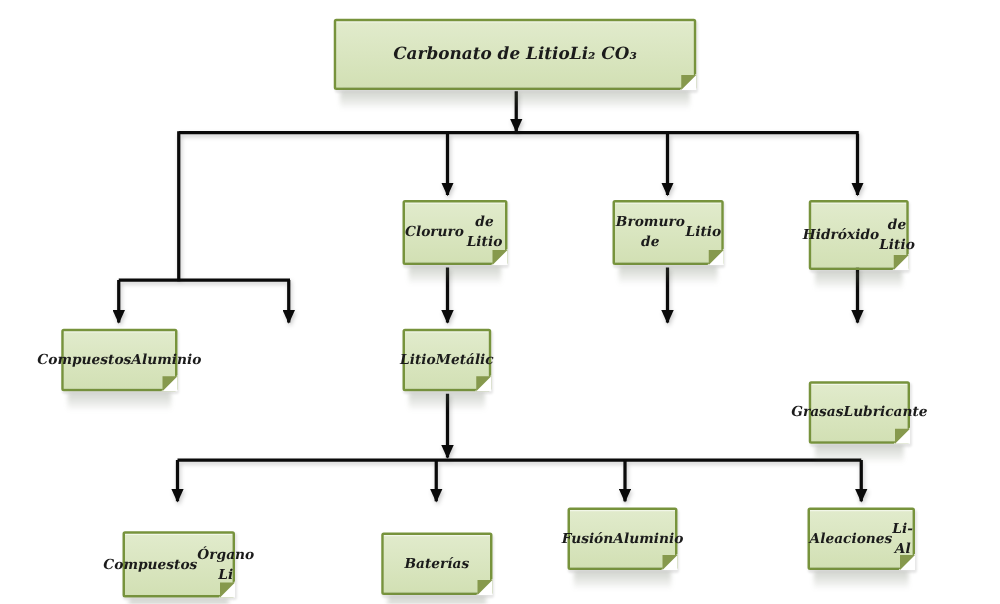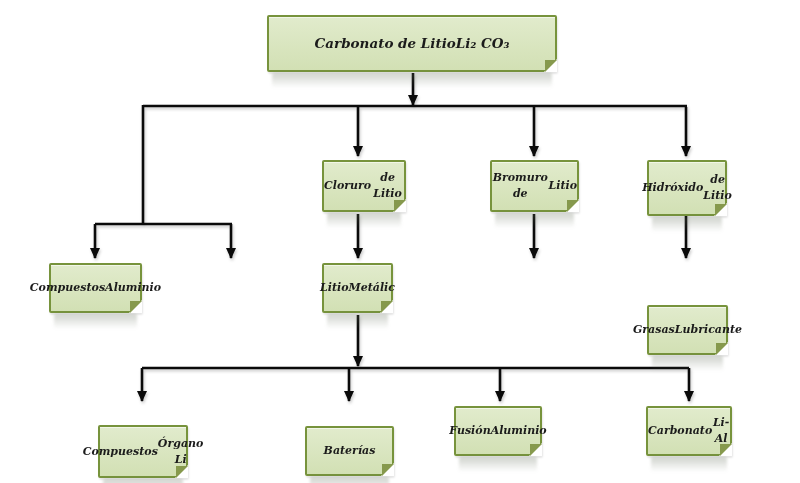--- a/index.html
+++ b/index.html
@@ -148,18 +148,18 @@
     <i class="refl"></i>
   </div>
 
   <div class="node n-fusion">
     <span class="l1">Fusión</span>
     <span class="l2">Aluminio</span>
     <i class="refl"></i>
   </div>
 
   <div class="node n-aleaciones">
-    <span class="l1">Carbonato</span>
+    <span class="l1">Aleaciones</span>
     <span class="l2">Li-Al</span>
     <i class="refl"></i>
   </div>
 
 </div>
 
 </body></html>

